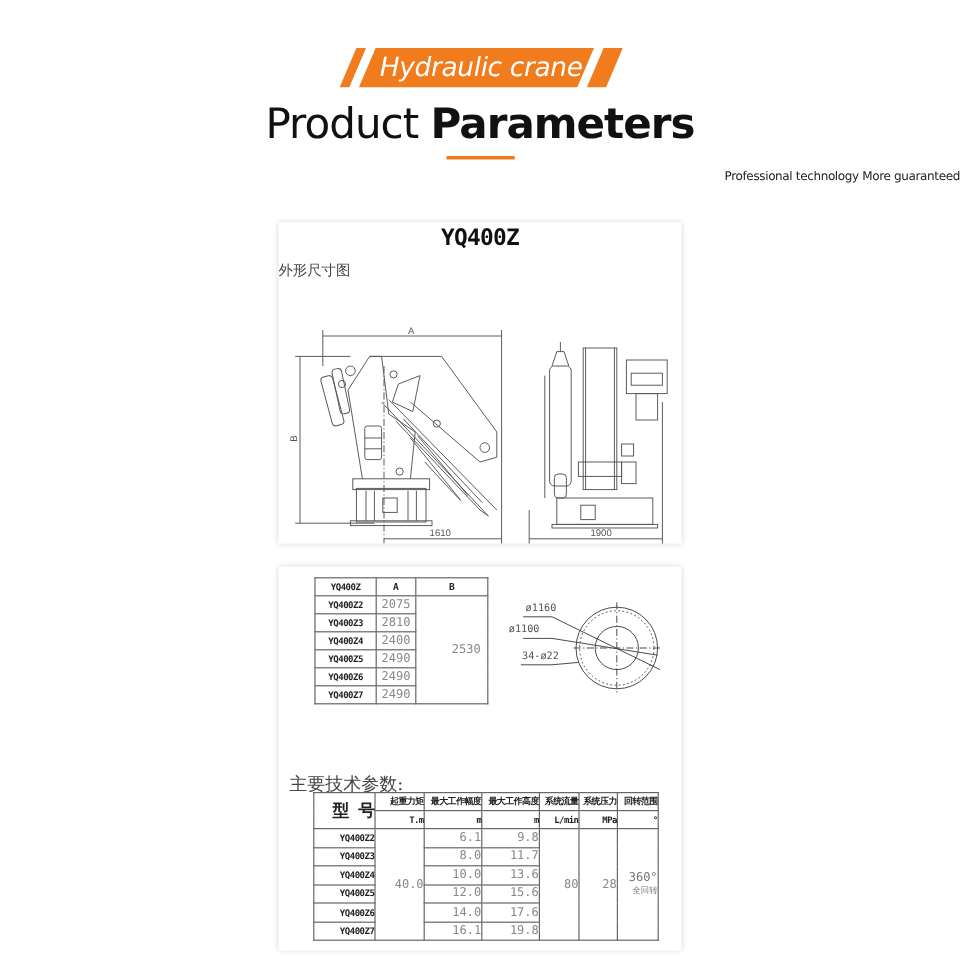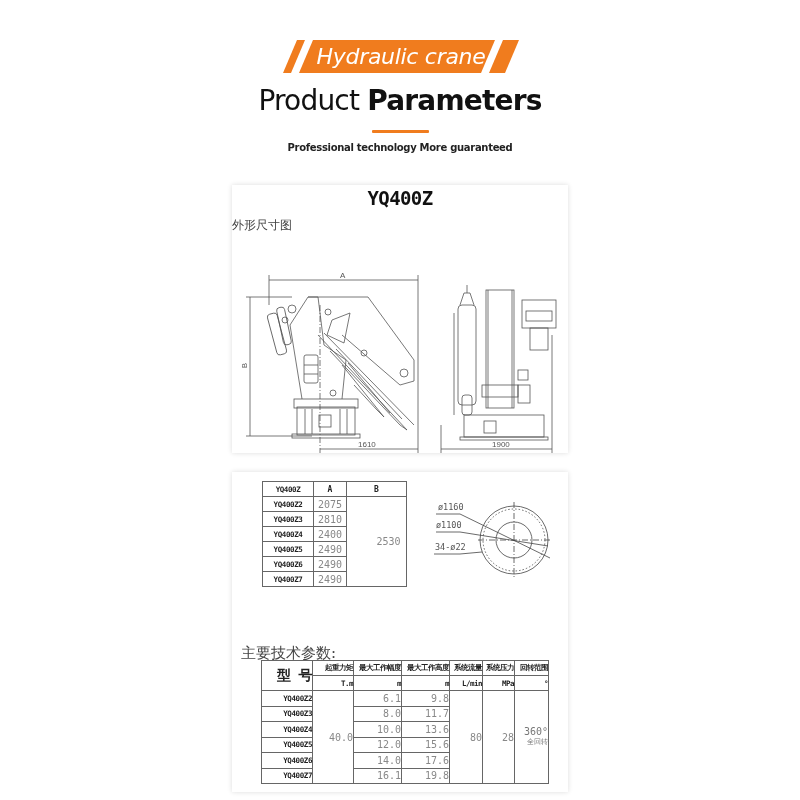--- a/index.html
+++ b/index.html
@@ -4,27 +4,27 @@
 <style>
   html, body { margin:0; padding:0; background:#ffffff; }
   body { width:800px; height:800px; position:relative; overflow:hidden; font-family:"Liberation Sans", sans-serif; color:#222; }
 
   
   .banner { position:absolute; left:283px; top:40px; width:236px; height:33px; }
   .banner svg { position:absolute; left:0; top:0; }
   .banner-text { position:absolute; left:0; top:0; width:236px; height:33px; line-height:33px; text-align:center;
                  color:#fff; font-size:22px; font-style:italic; font-family:"DejaVu Sans", sans-serif; letter-spacing:-0.3px; }
 
-  .title { position:absolute; left:0; top:84px; width:800px; text-align:center; font-size:28px; color:#111;
+  .title { position:absolute; left:0; top:84px; width:800px; text-align:center; font-size:35px; color:#111;
            font-family:"DejaVu Sans", sans-serif; letter-spacing:-0.8px; }
   .title .light { font-weight:normal; }
   .title .bold { font-weight:bold; }
   .title-underline { position:absolute; left:372px; top:130px; width:57px; height:3px; background:#f07c1e; border-radius:1px; }
-  .subtitle { position:absolute; left:0; top:142px; width:800px; text-align:center; font-size:10px; color:#222;
-              font-family:"DejaVu Sans", sans-serif; letter-spacing:-0.3px;font-weight:bold; }
+  .subtitle { position:absolute; left:0; top:142px; width:800px; text-align:right; font-size:10px; color:#222;
+              font-family:"DejaVu Sans", sans-serif; letter-spacing:-0.3px; }
 
   
   .panel { position:absolute; background:#fff; box-shadow:0 0 5px rgba(0,0,0,0.14); }
   .panel1 { left:232px; top:185px; width:336px; height:268px; }
   .panel2 { left:232px; top:472px; width:336px; height:320px; }
 
   .model-title { position:absolute; left:0; top:2px; width:336px; text-align:center; font-size:19px; font-weight:bold;
                  font-family:"DejaVu Sans Mono", monospace; letter-spacing:-0.6px; color:#111; }
   .cn-label { position:absolute; font-family:"DejaVu Serif", serif; color:#444; }
   .dim-label { position:absolute; left:0px; top:32px; font-size:12px; }
@@ -202,21 +202,21 @@
     <line x1="246" y1="68" x2="318" y2="68" stroke-dasharray="6,2,1,2"></line>
     <line x1="282" y1="30" x2="282" y2="106" stroke-dasharray="6,2,1,2"></line>
     <line x1="204" y1="42" x2="228" y2="42"></line>
     <line x1="228" y1="42" x2="318" y2="86"></line>
     <line x1="204" y1="60" x2="228" y2="60"></line>
     <line x1="228" y1="60" x2="316" y2="74"></line>
     <line x1="202" y1="82" x2="228" y2="82"></line>
     <line x1="228" y1="82" x2="250" y2="80"></line>
   </svg>
   <div style="position:absolute;left:206px;top:30px;font-size:8.5px;color:#555;font-family:'DejaVu Sans Mono',monospace;">ø1160</div>
-  <div style="position:absolute;left:204px;top:48px;font-size:8.5px;color:#555;font-family:'DejaVu Sans Mono',monospace;">ø1100</div>
+  <div style="position:absolute;left:192px;top:48px;font-size:8.5px;color:#555;font-family:'DejaVu Sans Mono',monospace;">ø1100</div>
   <div style="position:absolute;left:203px;top:70px;font-size:8.5px;color:#555;font-family:'DejaVu Sans Mono',monospace;">34-ø22</div>
 
   <div class="cn-label tech-label">主要技术参数:</div>
 
   <table class="techtab">
     <tbody>
         <tr>
       <th class="model" rowspan="2">型 号</th>
       <th style="width:40px">起重力矩</th>
       <th style="width:47px">最大工作幅度</th>

